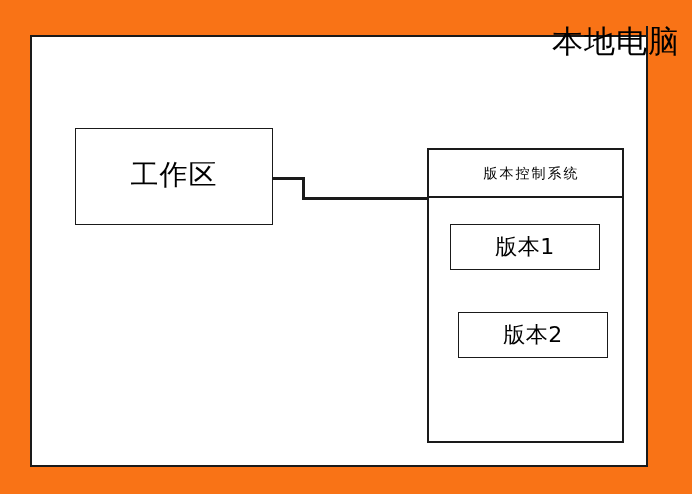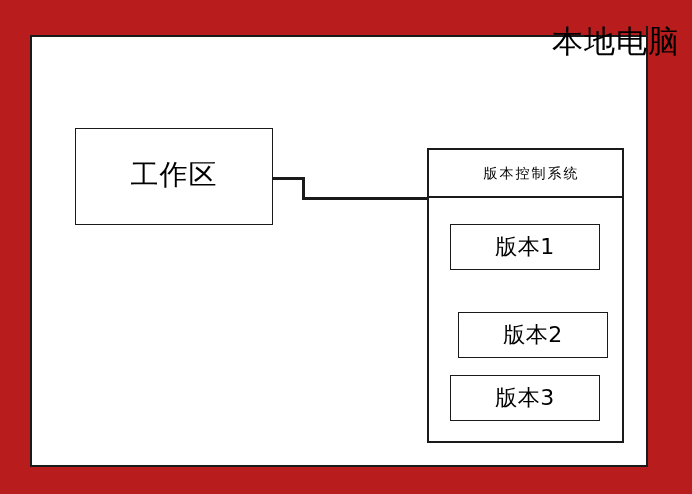--- a/index.html
+++ b/index.html
@@ -10,21 +10,21 @@
   }
   body {
     font-family: "DejaVu Sans", "Liberation Sans", sans-serif;
     color: #000000;
   }
 
   #canvas {
     position: relative;
     width: 692px;
     height: 494px;
-    background: #b91c1c;
+    background: #f97316;
     overflow: hidden;
   }
 
   
   .outer-box {
     position: absolute;
     left: 30px;
     top: 35px;
     width: 618px;
     height: 432px;
@@ -168,19 +168,16 @@
     <div class="vcs-header">
       <span class="vcs-header-label">版本控制系统</span>
     </div>
     <div class="vcs-body">
       <div class="version-box v0">
         <span class="version-label">版本1</span>
       </div>
       <div class="version-box v1">
         <span class="version-label">版本2</span>
       </div>
-      <div class="version-box v2">
-        <span class="version-label">版本3</span>
-      </div>
     </div>
   </div>
 
 </div>
 
 </body></html>

